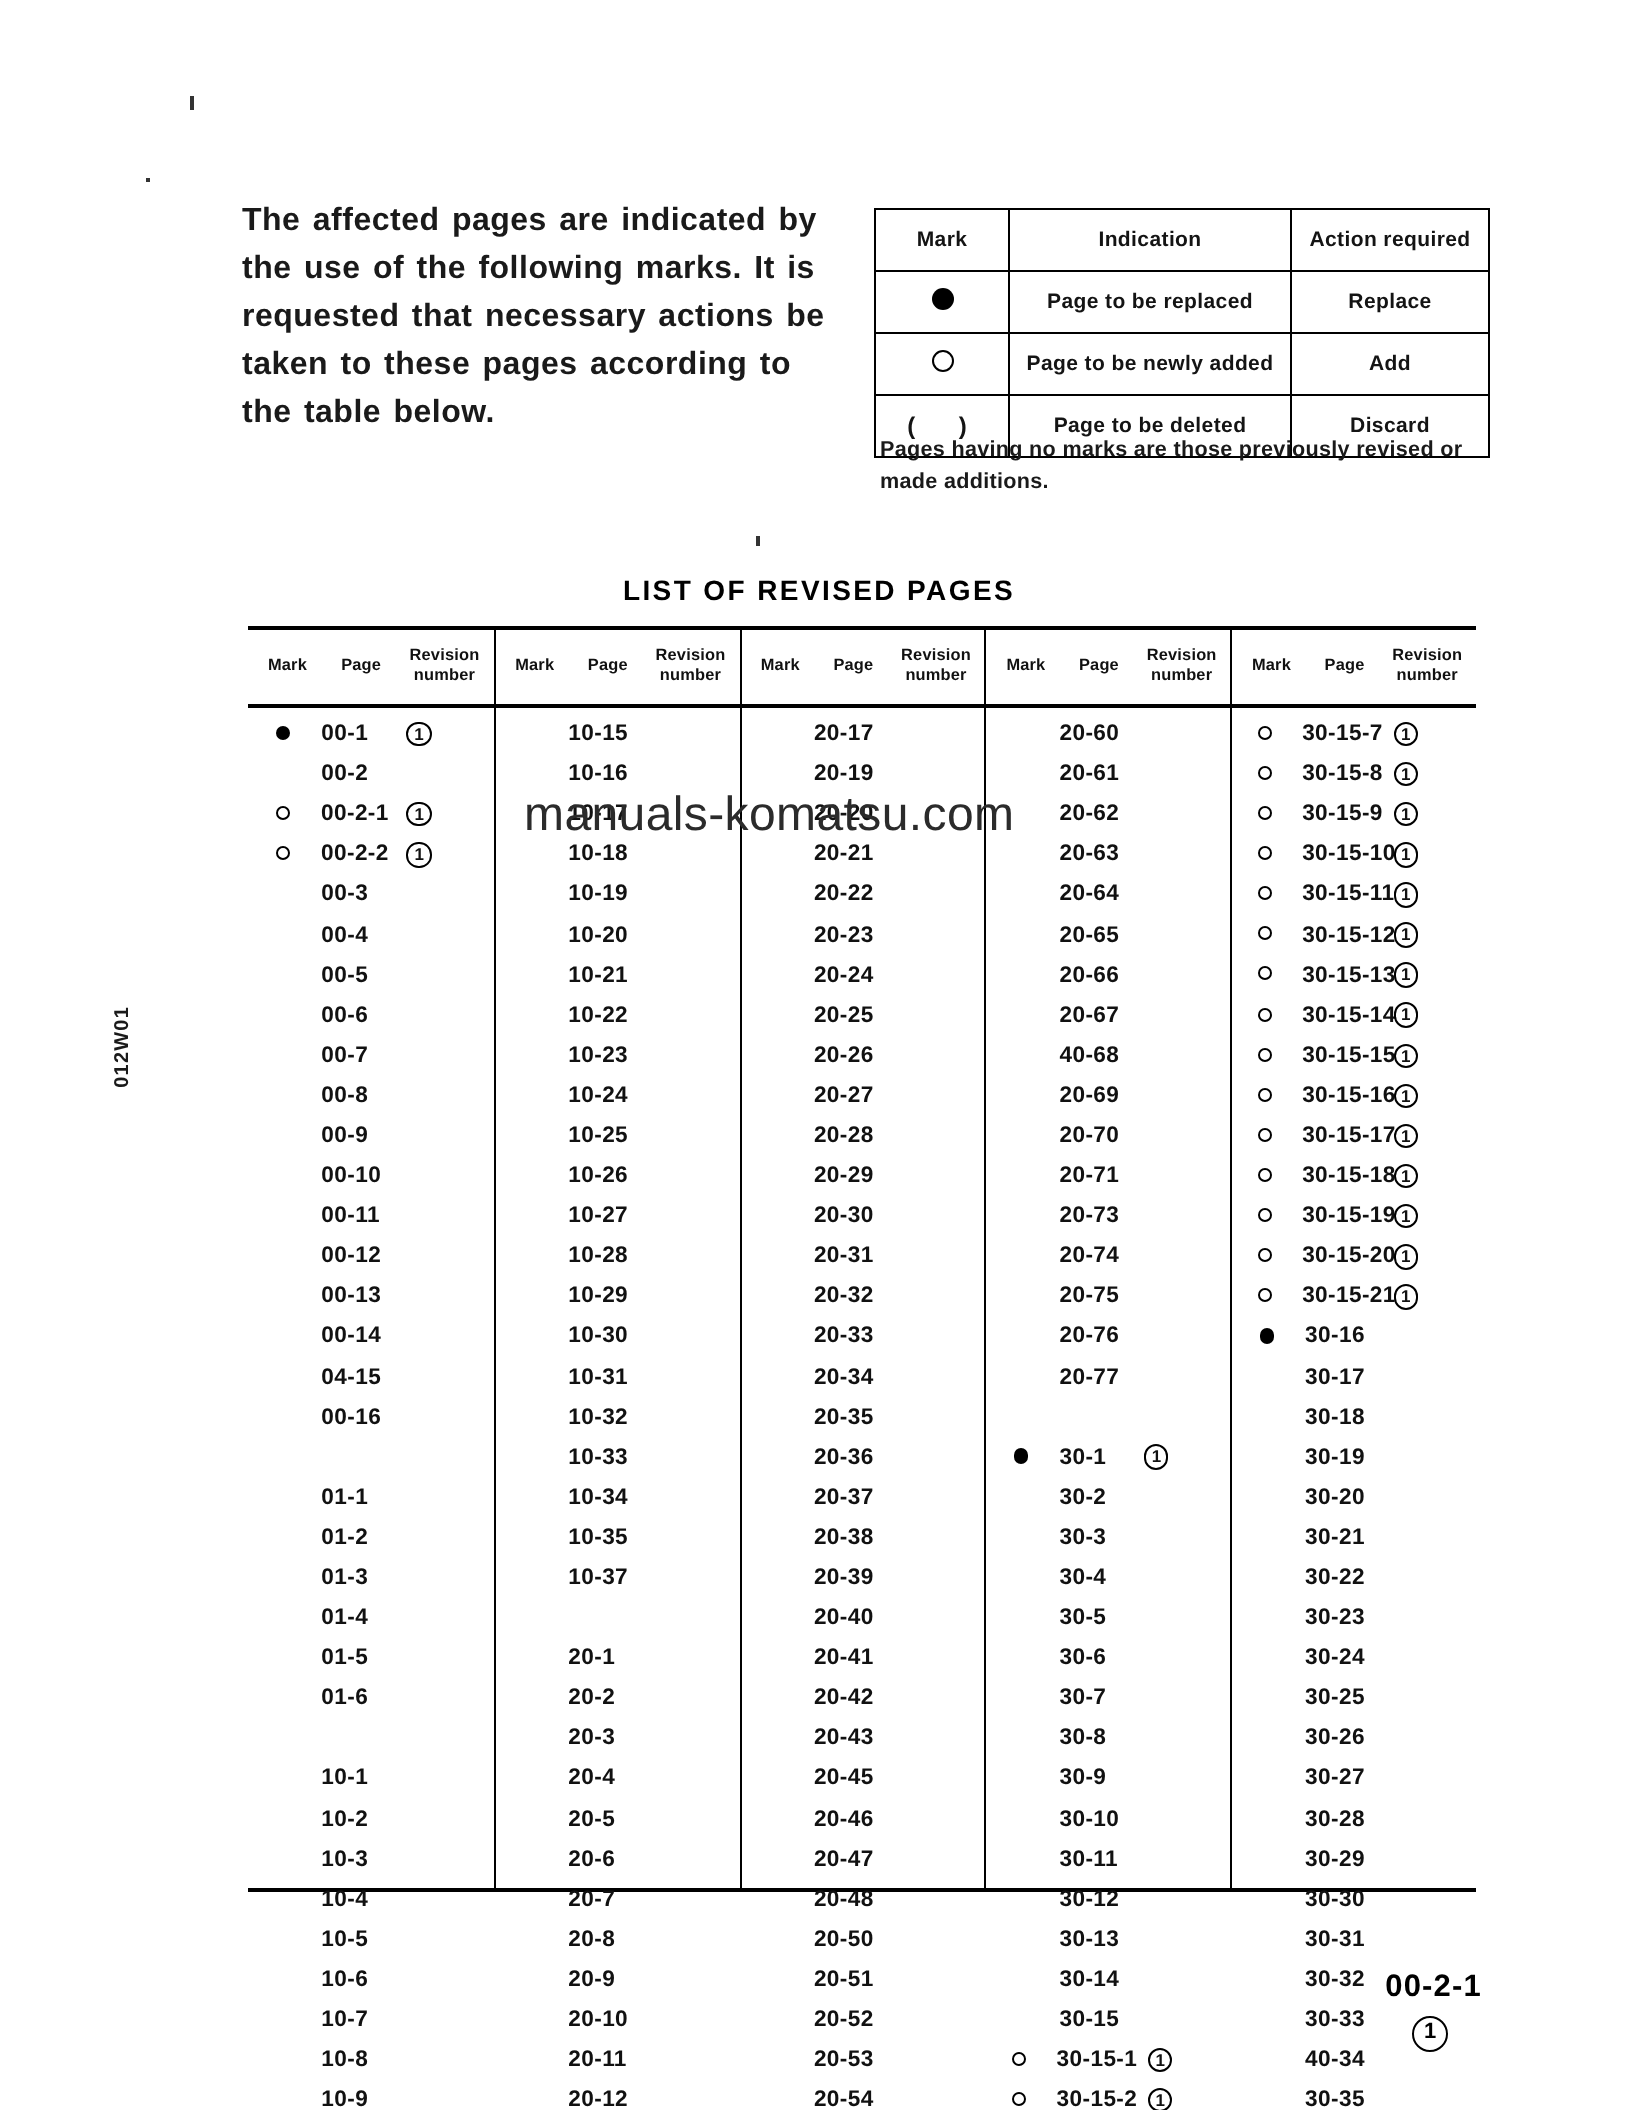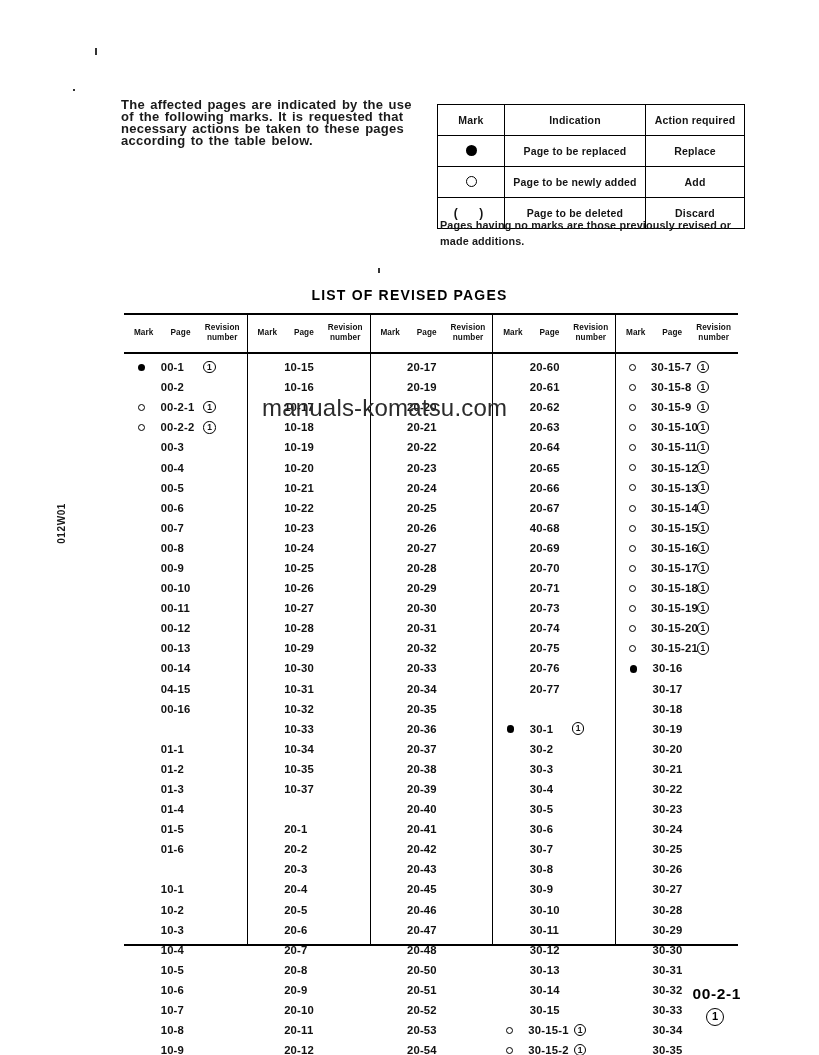--- a/index.html
+++ b/index.html
@@ -22,22 +22,22 @@
     inset: 0;
     background: #fff;
   }
 
   
   #intro-text {
     position: absolute;
     left: 121px;
     top: 99px;
     width: 300px;
-    font-size: 13px;
-    line-height: 12px;
+    font-size: 16px;
+    line-height: 24px;
     font-weight: bold;
     letter-spacing: 0.25px;
     word-spacing: 1.5px;
     color: #1a1a1a;
   }
 
   
   #mark-legend {
     position: absolute;
     left: 437px;
@@ -1213,21 +1213,21 @@
               <div class="c-page">30-32</div>
               <div class="c-rev"></div>
             </div>
             <div class="row">
               <div class="c-mark"></div>
               <div class="c-page">30-33</div>
               <div class="c-rev"></div>
             </div>
             <div class="row">
               <div class="c-mark"></div>
-              <div class="c-page">30-34</div>
+              <div class="c-page">40-34</div>
               <div class="c-rev"></div>
             </div>
             <div class="row">
               <div class="c-mark"></div>
               <div class="c-page">30-35</div>
               <div class="c-rev"></div>
             </div>
           </div>
         </div>
       </div>

